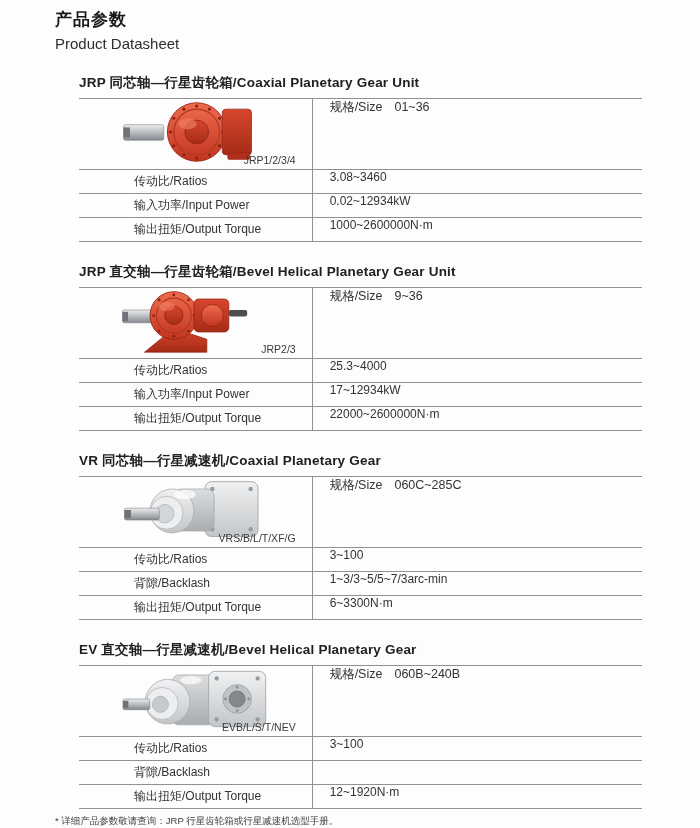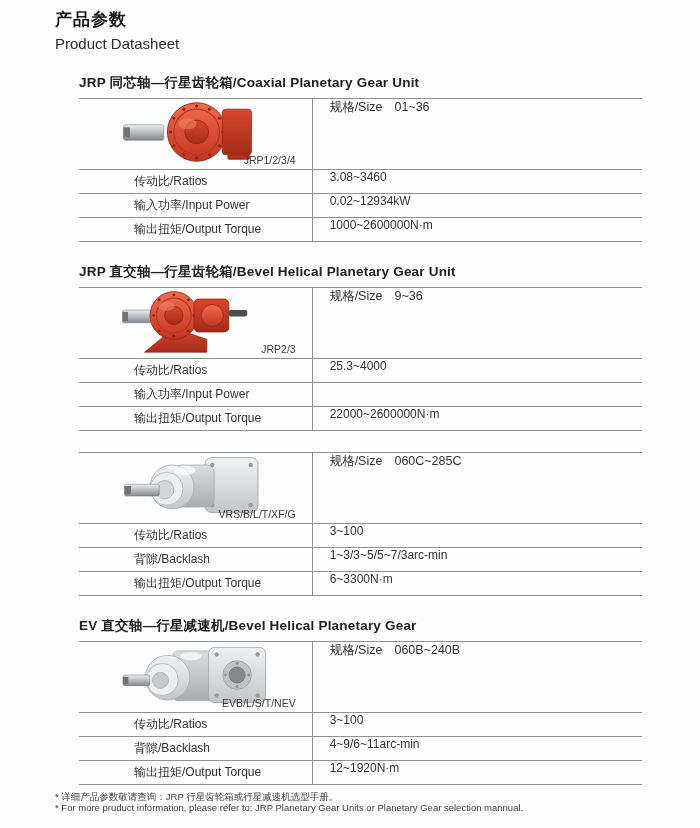--- a/index.html
+++ b/index.html
@@ -165,31 +165,33 @@
       <div class="spec-row data-row">
         <div class="cell-left">
             <span class="lbl">传动比/Ratios</span>
           </div>
         <div class="cell-right">25.3~4000</div>
       </div>
       <div class="spec-row data-row">
         <div class="cell-left">
             <span class="lbl">输入功率/Input Power</span>
           </div>
+        <div class="cell-right">17~12934kW</div>
       </div>
       <div class="spec-row data-row">
         <div class="cell-left">
             <span class="lbl">输出扭矩/Output Torque</span>
           </div>
         <div class="cell-right">22000~2600000N·m</div>
       </div>
     </div>
   </div>
 
   <div class="section">
+    <div class="section-title">VR 同芯轴—行星减速机/Coaxial Planetary Gear</div>
     <div class="spec-table">
       <div class="spec-row image-row">
         <div class="cell-left">
           <svg class="product-art" width="150" height="64" viewBox="0 0 160 70">
             <rect x="92" y="4" width="58" height="60" rx="7" fill="url(#silverG)" stroke="#a3a7aa" stroke-width="1"></rect>
             <g fill="#979b9e">
               <circle cx="100" cy="12" r="2.4"></circle>
                 <circle cx="142" cy="12" r="2.4"></circle>
               <circle cx="100" cy="56" r="2.4"></circle>
                 <circle cx="142" cy="56" r="2.4"></circle>
@@ -271,21 +273,20 @@
       <div class="spec-row data-row">
         <div class="cell-left">
             <span class="lbl">传动比/Ratios</span>
           </div>
         <div class="cell-right">3~100</div>
       </div>
       <div class="spec-row data-row">
         <div class="cell-left">
             <span class="lbl">背隙/Backlash</span>
           </div>
-        <div class="cell-right">4~9/6~11arc-min</div>
       </div>
       <div class="spec-row data-row">
         <div class="cell-left">
             <span class="lbl">输出扭矩/Output Torque</span>
           </div>
         <div class="cell-right">12~1920N·m</div>
       </div>
     </div>
   </div>
 

